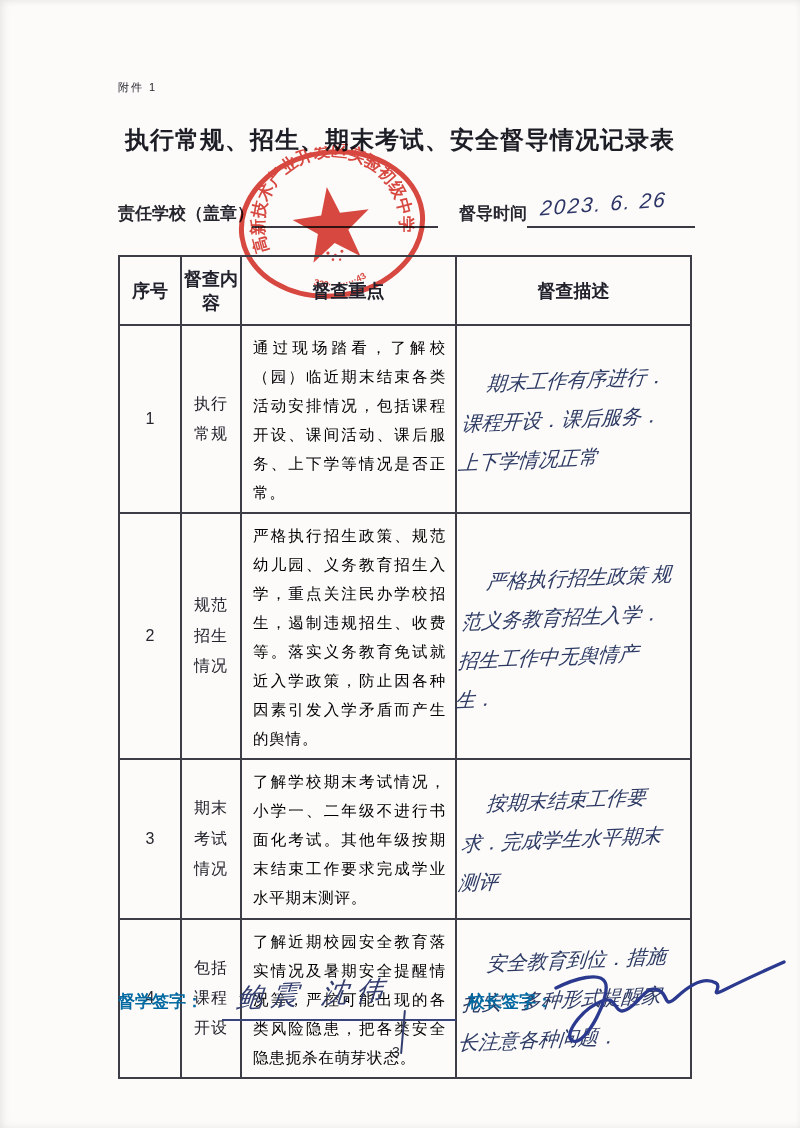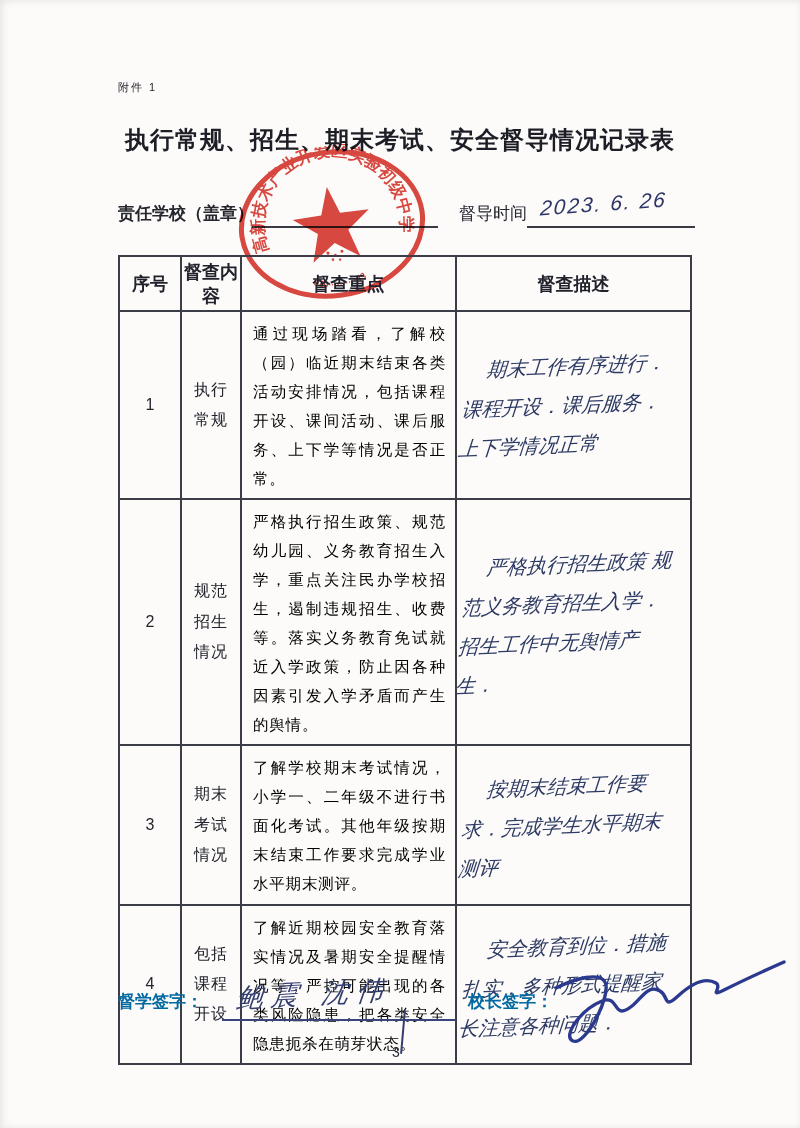--- a/index.html
+++ b/index.html
@@ -11,21 +11,21 @@
     box-shadow: inset 3px 0 8px rgba(0,0,0,.07), inset 0 2px 6px rgba(0,0,0,.03);
   }
   .attachment { position:absolute; left:118px; top:80px; font-size:11px; letter-spacing:2px; }
   .doc-title {
     position:absolute; left:0; right:0; top:124px; text-align:center;
     font-size:24px; font-weight:bold; letter-spacing:1px; color:#1d1d26;
   }
   .info-line { position:absolute; left:0; top:0; width:100%; }
   .school-label { position:absolute; left:118px; top:202px; font-size:17px; font-weight:bold; }
   .school-underline { position:absolute; left:252px; top:226px; width:186px; height:2px; background:#3a3a42; }
-  .time-label { position:absolute; left:459px; top:202px; font-size:17px; font-weight:normal; }
+  .time-label { position:absolute; left:459px; top:202px; font-size:17px; font-weight:bold; }
   .time-underline { position:absolute; left:527px; top:226px; width:168px; height:2px; background:#3a3a42; }
   .handwrite { font-style:italic; color:#2c3566; }
   .time-value {
     position:absolute; left:540px; top:192px; font-size:21px;
     transform:rotate(-4deg) skewX(-8deg); letter-spacing:2px;
   }
   
   .stamp { position:absolute; left:233px; top:146px; width:198px; height:156px;
     mix-blend-mode:multiply; opacity:.9; transform:rotate(-8deg); }
   
@@ -103,21 +103,21 @@
   </svg>
 
   <table class="record-table">
     <colgroup>
         <col style="width:62px">
         <col style="width:60px">
         <col style="width:215px">
         <col style="width:235px">
       </colgroup>
     <tbody>
-        <tr style="height:55px">
+        <tr style="height:69px">
       <th>序号</th>
       <th>督查内容</th>
       <th>督查重点</th>
       <th>督查描述</th>
     </tr>
     <tr style="height:148px">
       <td class="cell-no">1</td>
       <td class="cell-category">执行常规</td>
       <td class="cell-focus">通过现场踏看，了解校（园）临近期末结束各类活动安排情况，包括课程开设、课间活动、课后服务、上下学等情况是否正常。</td>
       <td class="cell-note">

